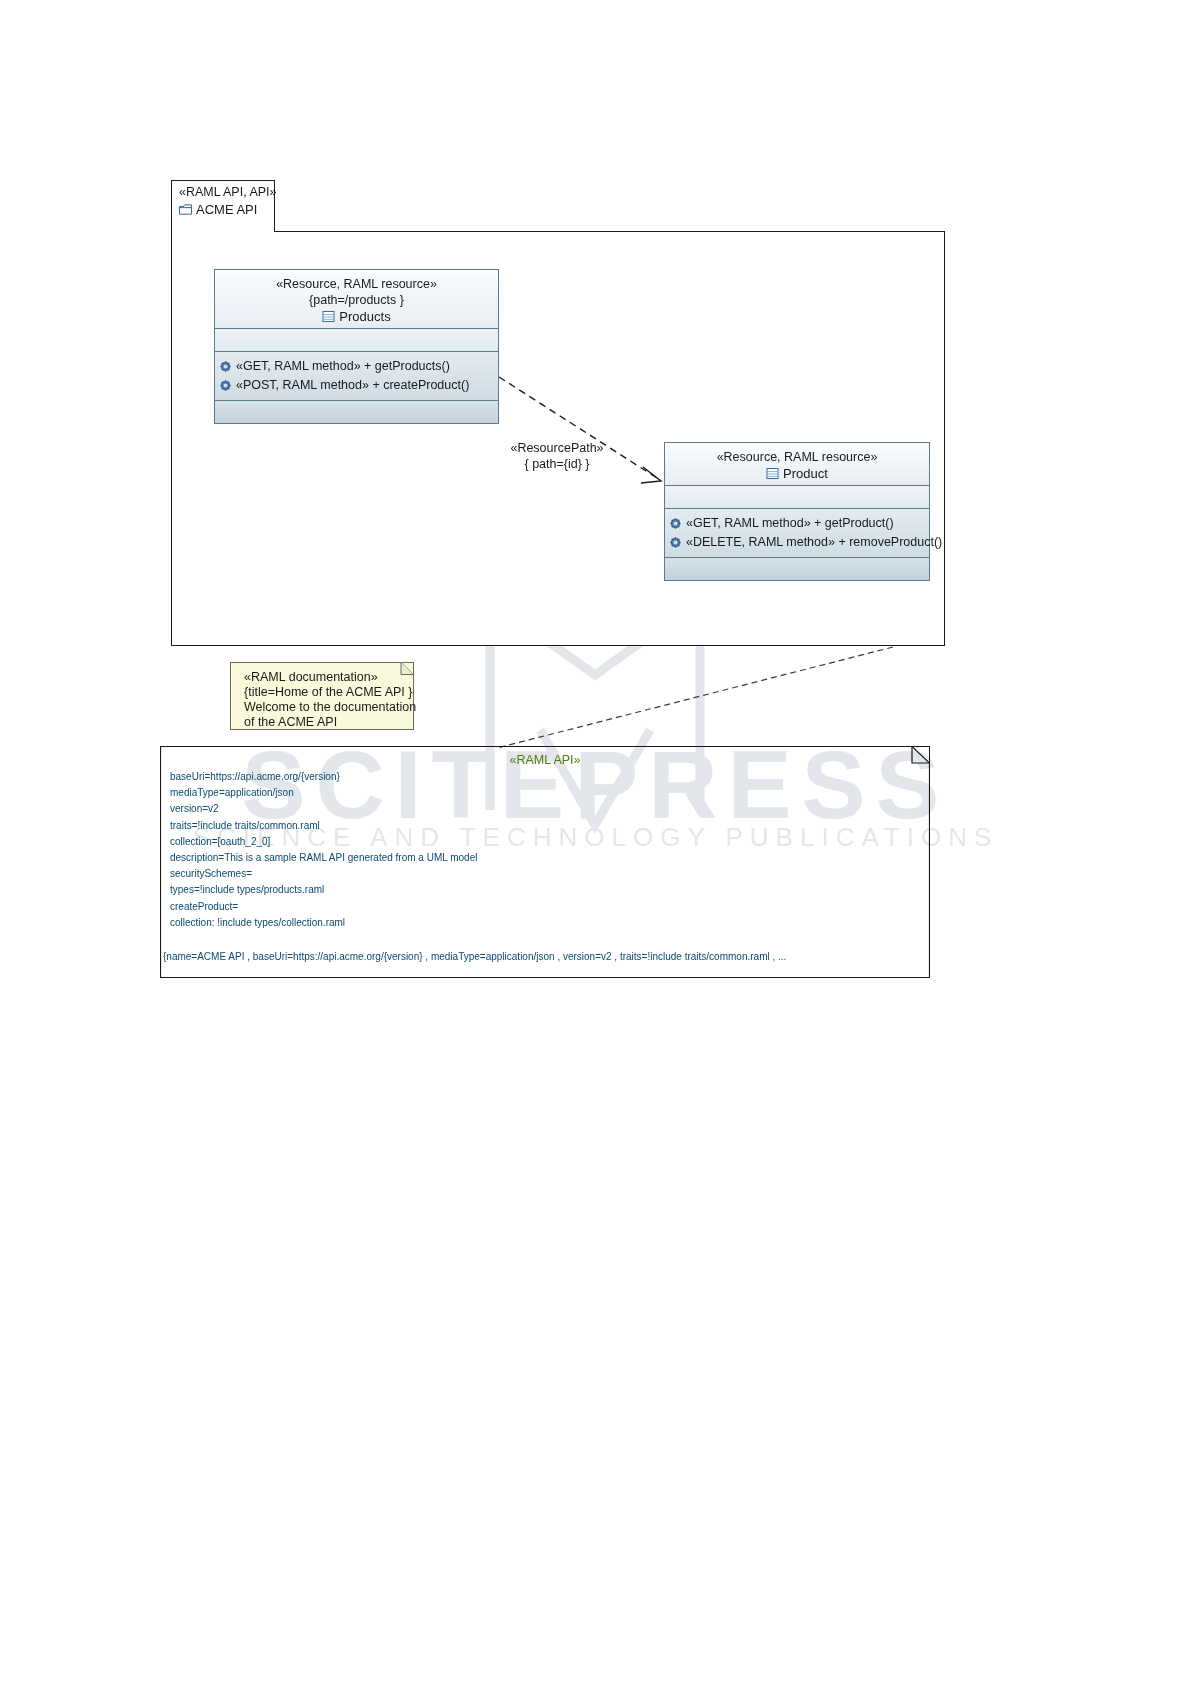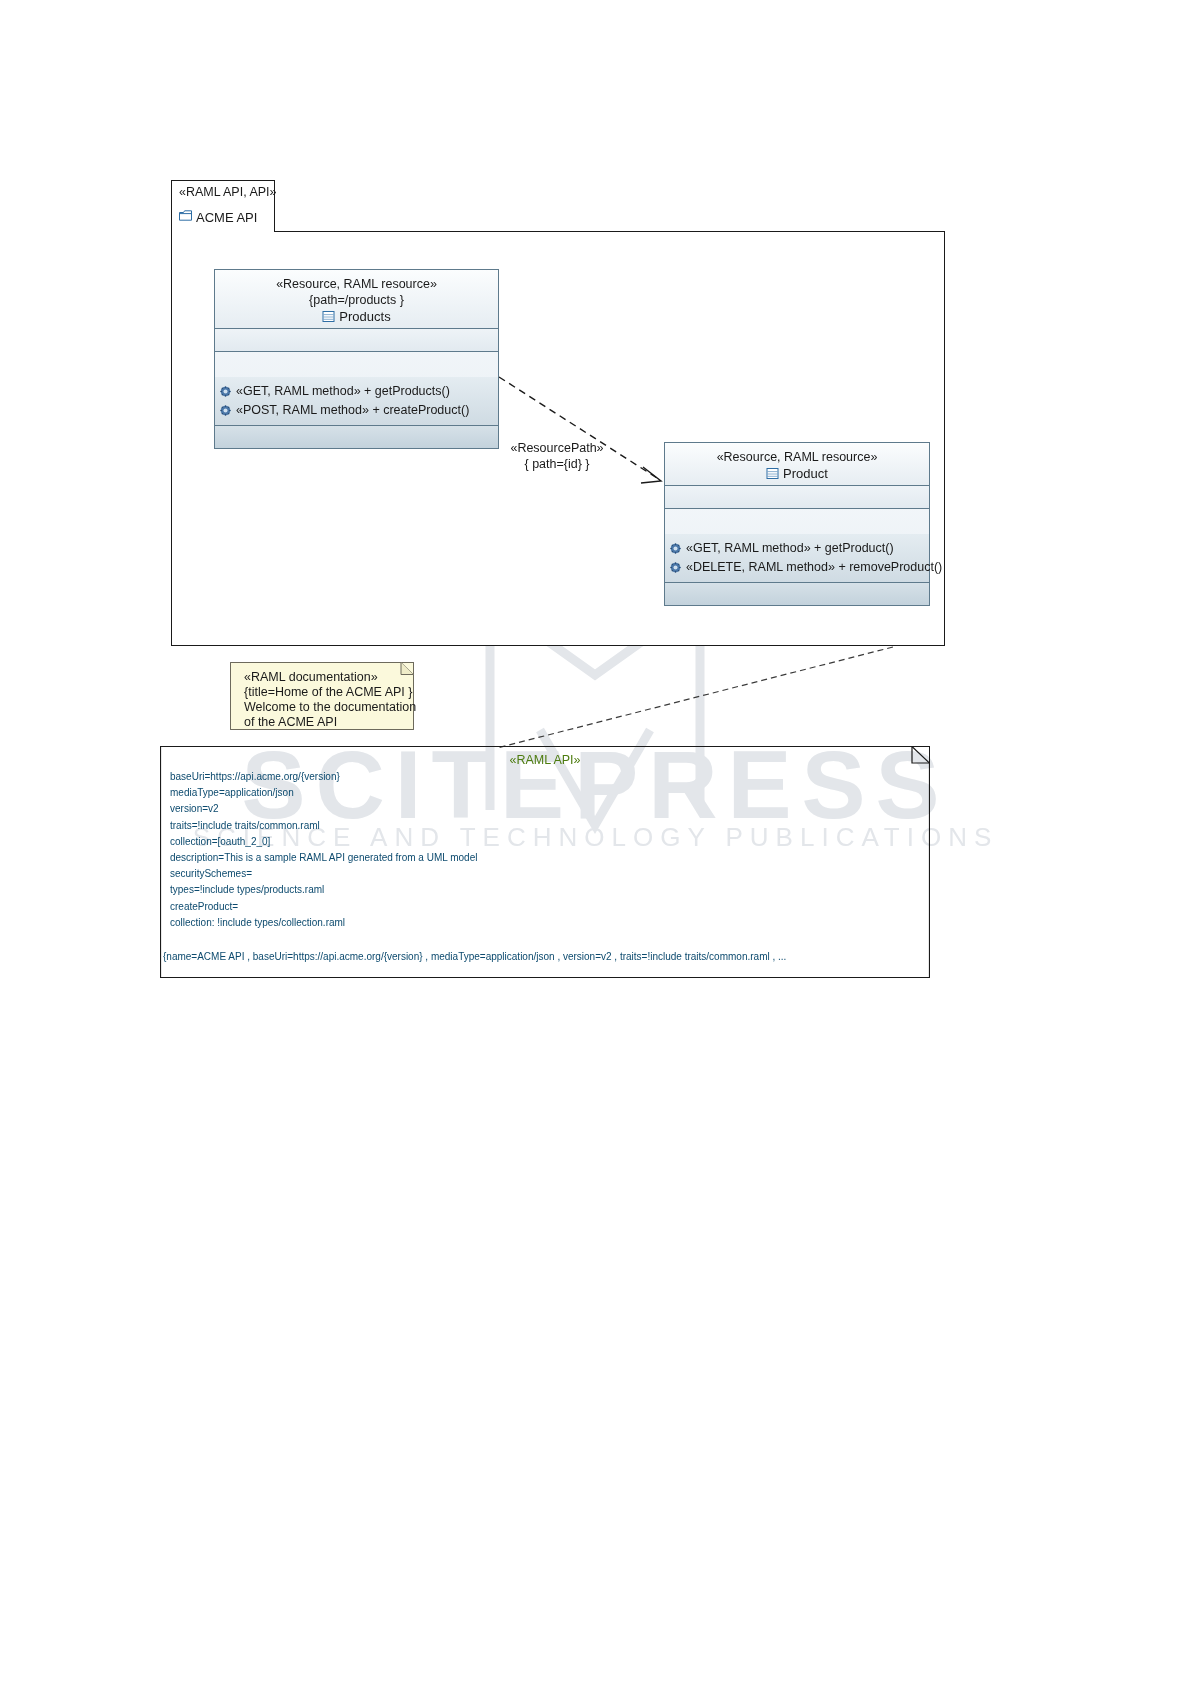--- a/index.html
+++ b/index.html
@@ -78,22 +78,23 @@
     z-index: 4;
   }
   .pkg-tab .stereo {
     font-size: 12.5px;
     color: #1a1a1a;
     line-height: 15px;
     white-space: nowrap;
   }
   .pkg-tab .pkg-name-row {
     display: flex;
+    align-items: center;
     gap: 4px;
-    margin-top: 10px;
+    margin-top: 2px;
   }
   .pkg-tab .pkg-name {
     font-size: 13px;
     color: #1a1a1a;
     white-space: nowrap;
   }
   .pkg-body {
     position: absolute;
     left: 171px;
     top: 231px;
@@ -140,21 +141,20 @@
   }
   .uml-attrs {
     height: 22px;
     background: linear-gradient(to bottom, #eef3f7 0%, #e2eaf0 100%);
     border-bottom: 1px solid #5e7a8c;
   }
   .uml-ops {
     background: linear-gradient(to bottom, #e4ecf1 0%, #cfdbe3 100%);
     padding: 5px 4px 5px 5px;
     border-bottom: 1px solid #5e7a8c;
-    margin-top: 25px;
   }
   .uml-op {
     display: flex;
     align-items: center;
     gap: 5px;
     font-size: 12.5px;
     color: #1a1a1a;
     line-height: 19px;
     white-space: nowrap;
   }

